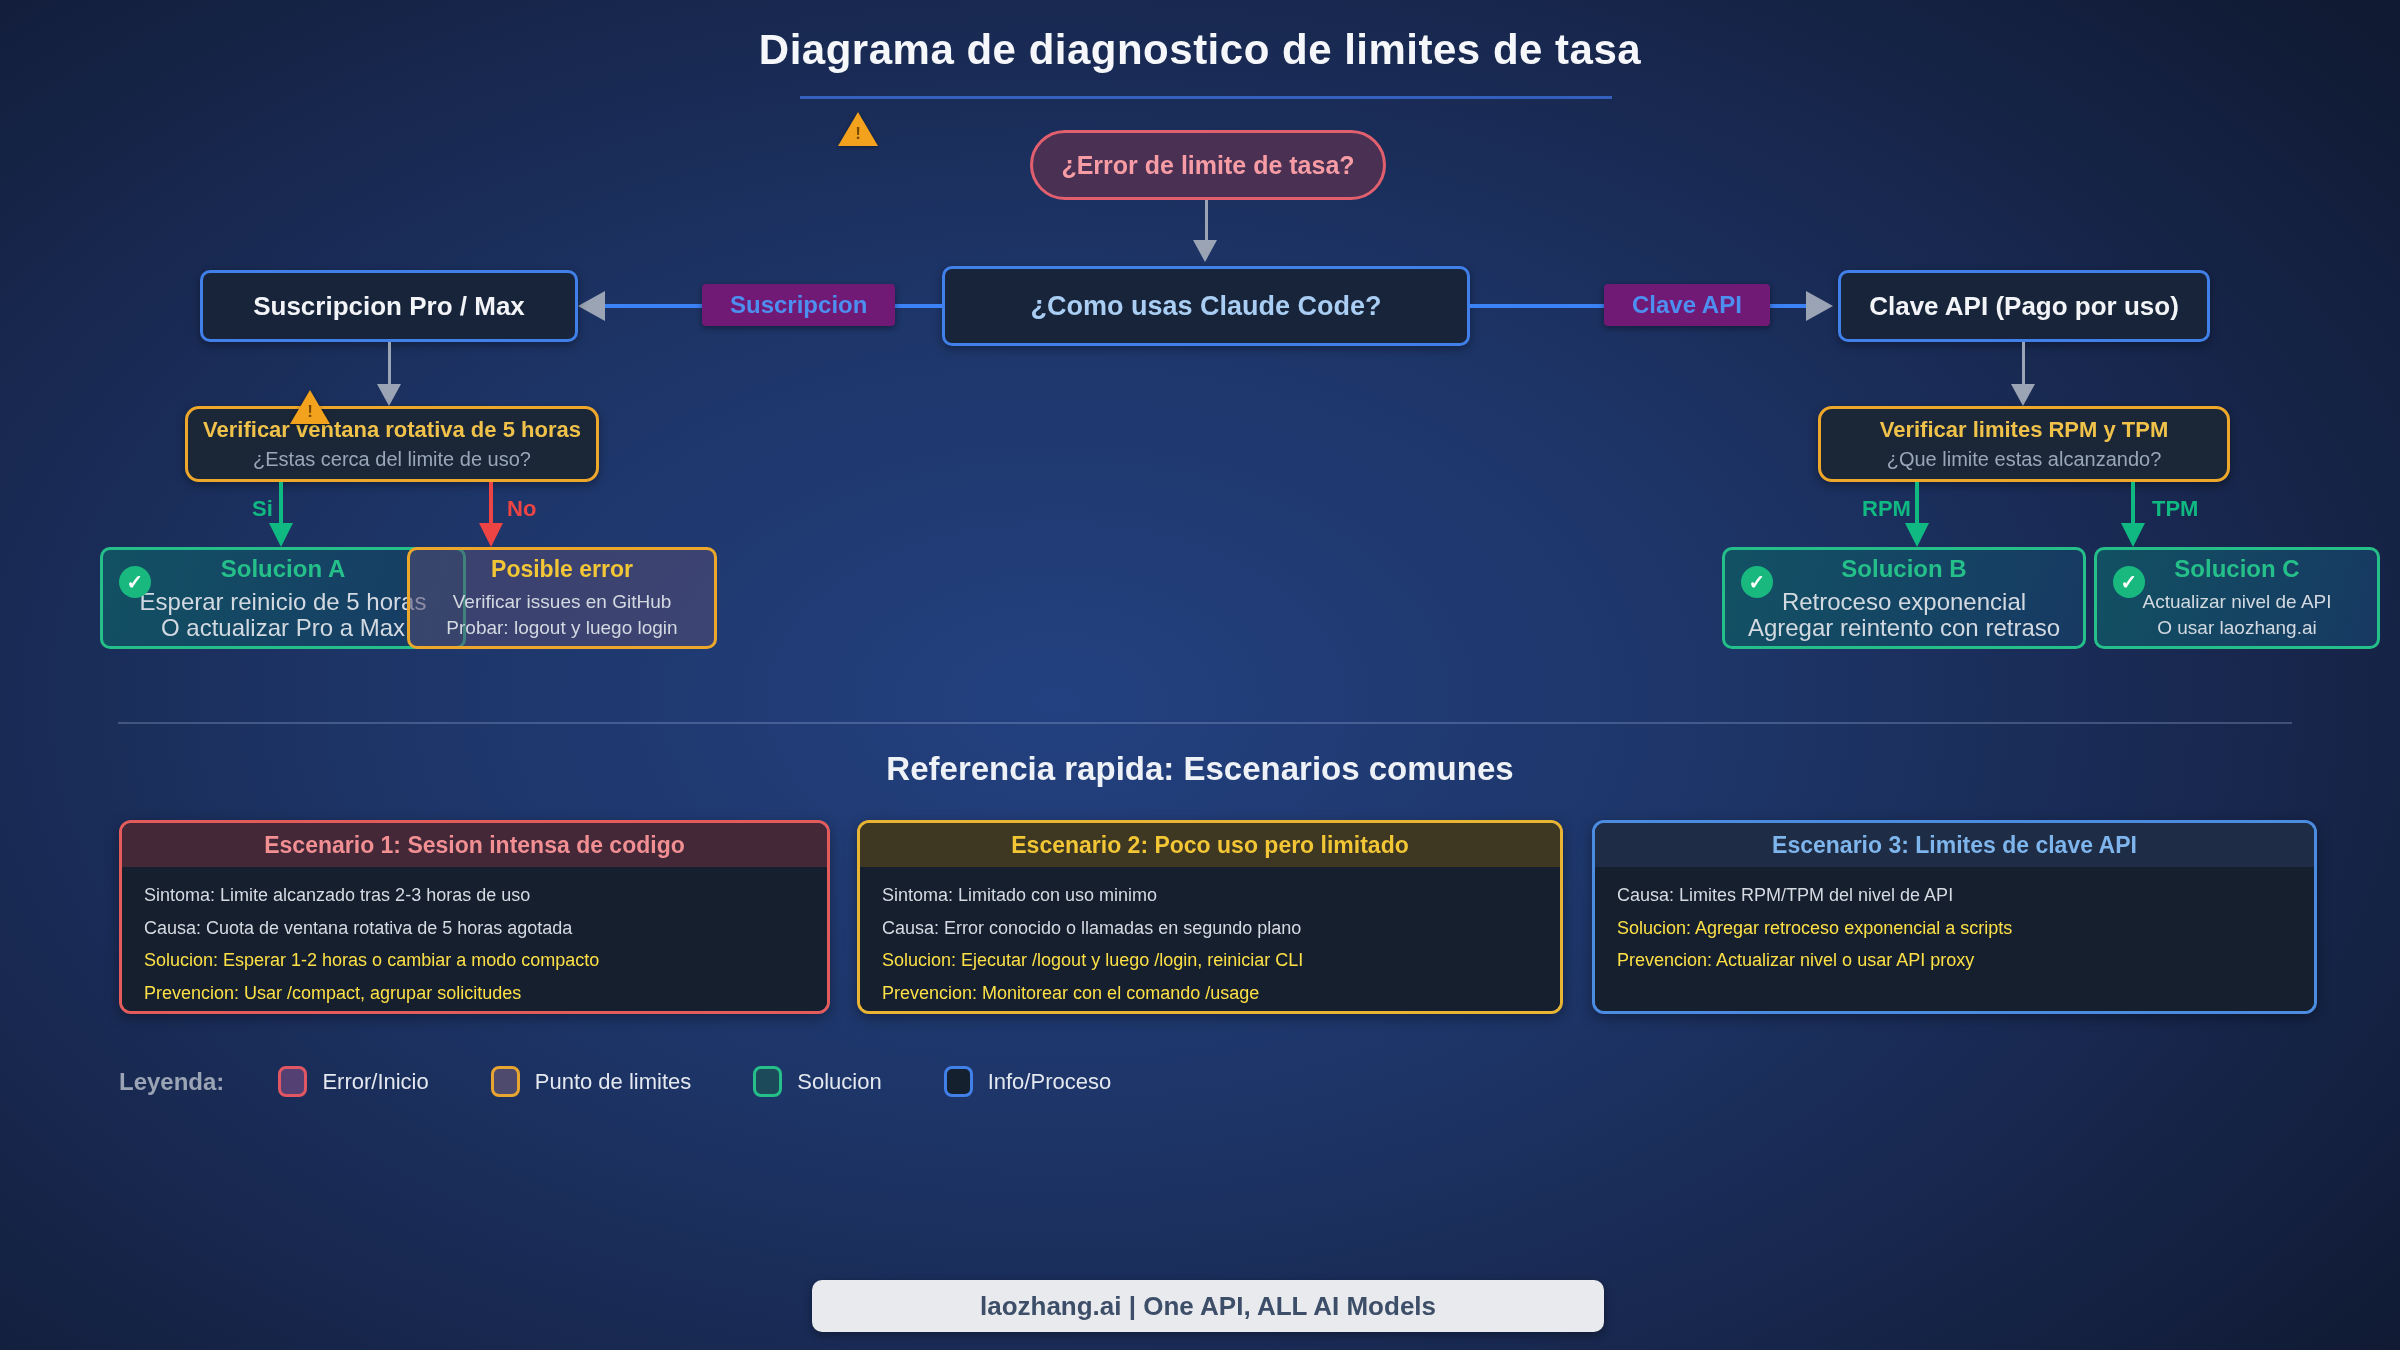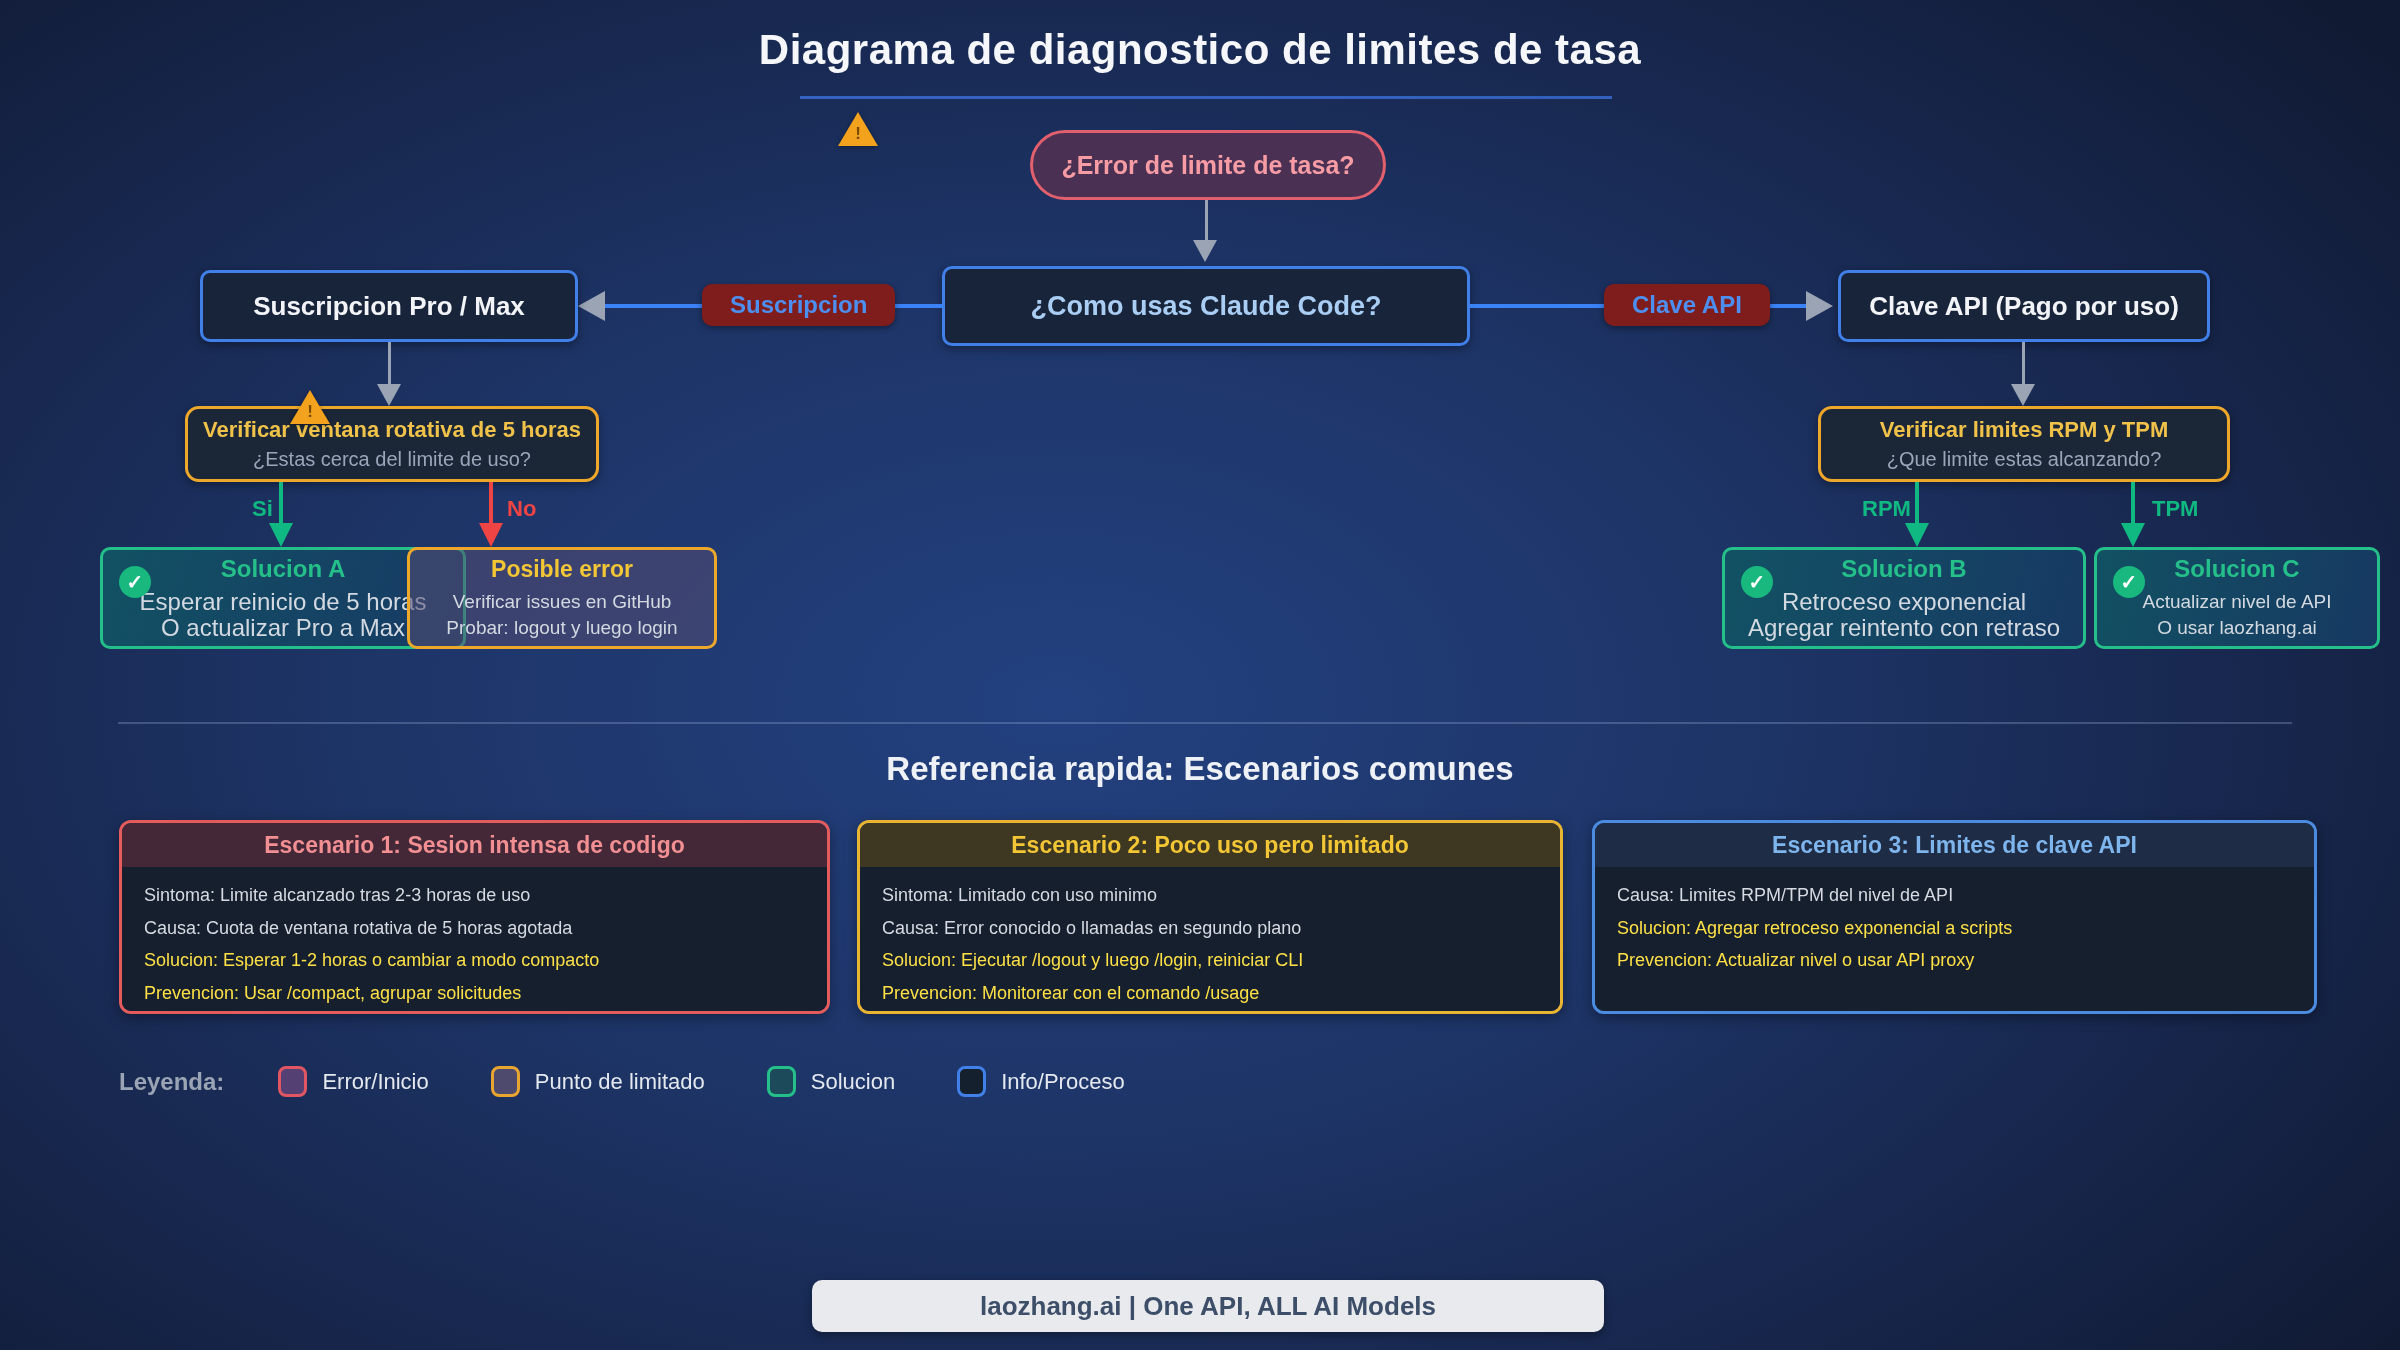--- a/index.html
+++ b/index.html
@@ -47,21 +47,21 @@
   .hline { position:absolute; height:4px; background:#3b82f6; }
   .head-down  { position:absolute; width:0; height:0; border-left:12px solid transparent; border-right:12px solid transparent; }
   .head-left  { position:absolute; width:0; height:0; border-top:15px solid transparent; border-bottom:15px solid transparent; border-right:27px solid #9aa4b4; }
   .head-right { position:absolute; width:0; height:0; border-top:15px solid transparent; border-bottom:15px solid transparent; border-left:27px solid #9aa4b4; }
   .gray  { background:#9aa4b4; }
   .green { background:#10b981; }
   .red   { background:#ef4444; }
   .head-gray  { border-top:22px solid #9aa4b4; }
   .head-green { border-top:24px solid #10b981; }
   .head-red   { border-top:24px solid #ef4444; }
-  .edge-badge { position:absolute; background:#7f1d1d; border-radius:10px; padding:7px 28px; font-size:24px; font-weight:bold; color:#4d8ff0; box-shadow:0 2px 6px rgba(0,0,0,.4); }
+  .edge-badge { position:absolute; background:#701a75; border-radius:4px; padding:7px 28px; font-size:24px; font-weight:bold; color:#4d8ff0; box-shadow:0 2px 6px rgba(0,0,0,.4); }
   .branch-label { position:absolute; font-size:22px; font-weight:bold; }
   .lbl-green { color:#10b981; } .lbl-red { color:#ef4444; }
 
   
   .divider { left:118px; top:722px; width:2174px; height:2px; background:rgba(160,180,220,.3); }
   .section-heading { left:0; right:0; top:750px; text-align:center; font-size:33px; font-weight:bold; color:#eef2f7; }
 
   .card { position:absolute; top:820px; height:194px; border-radius:12px; overflow:hidden; box-shadow:0 4px 14px rgba(0,0,0,.35); }
   .card-header { height:44px; display:flex; align-items:center; justify-content:center; font-size:23px; font-weight:bold; }
   .card-body { background:#151f2d; height:150px; padding:12px 22px 0 22px; }
@@ -228,21 +228,21 @@
 </div>
 
 <div class="abs legend">
   <span class="legend-label">Leyenda:</span>
   <div class="legend-item">
     <span class="swatch sw1"></span>
     <span>Error/Inicio</span>
   </div>
   <div class="legend-item">
     <span class="swatch sw2"></span>
-    <span>Punto de limitado</span>
+    <span>Punto de limites</span>
   </div>
   <div class="legend-item">
     <span class="swatch sw3"></span>
     <span>Solucion</span>
   </div>
   <div class="legend-item">
     <span class="swatch sw4"></span>
     <span>Info/Proceso</span>
   </div>
 </div>

